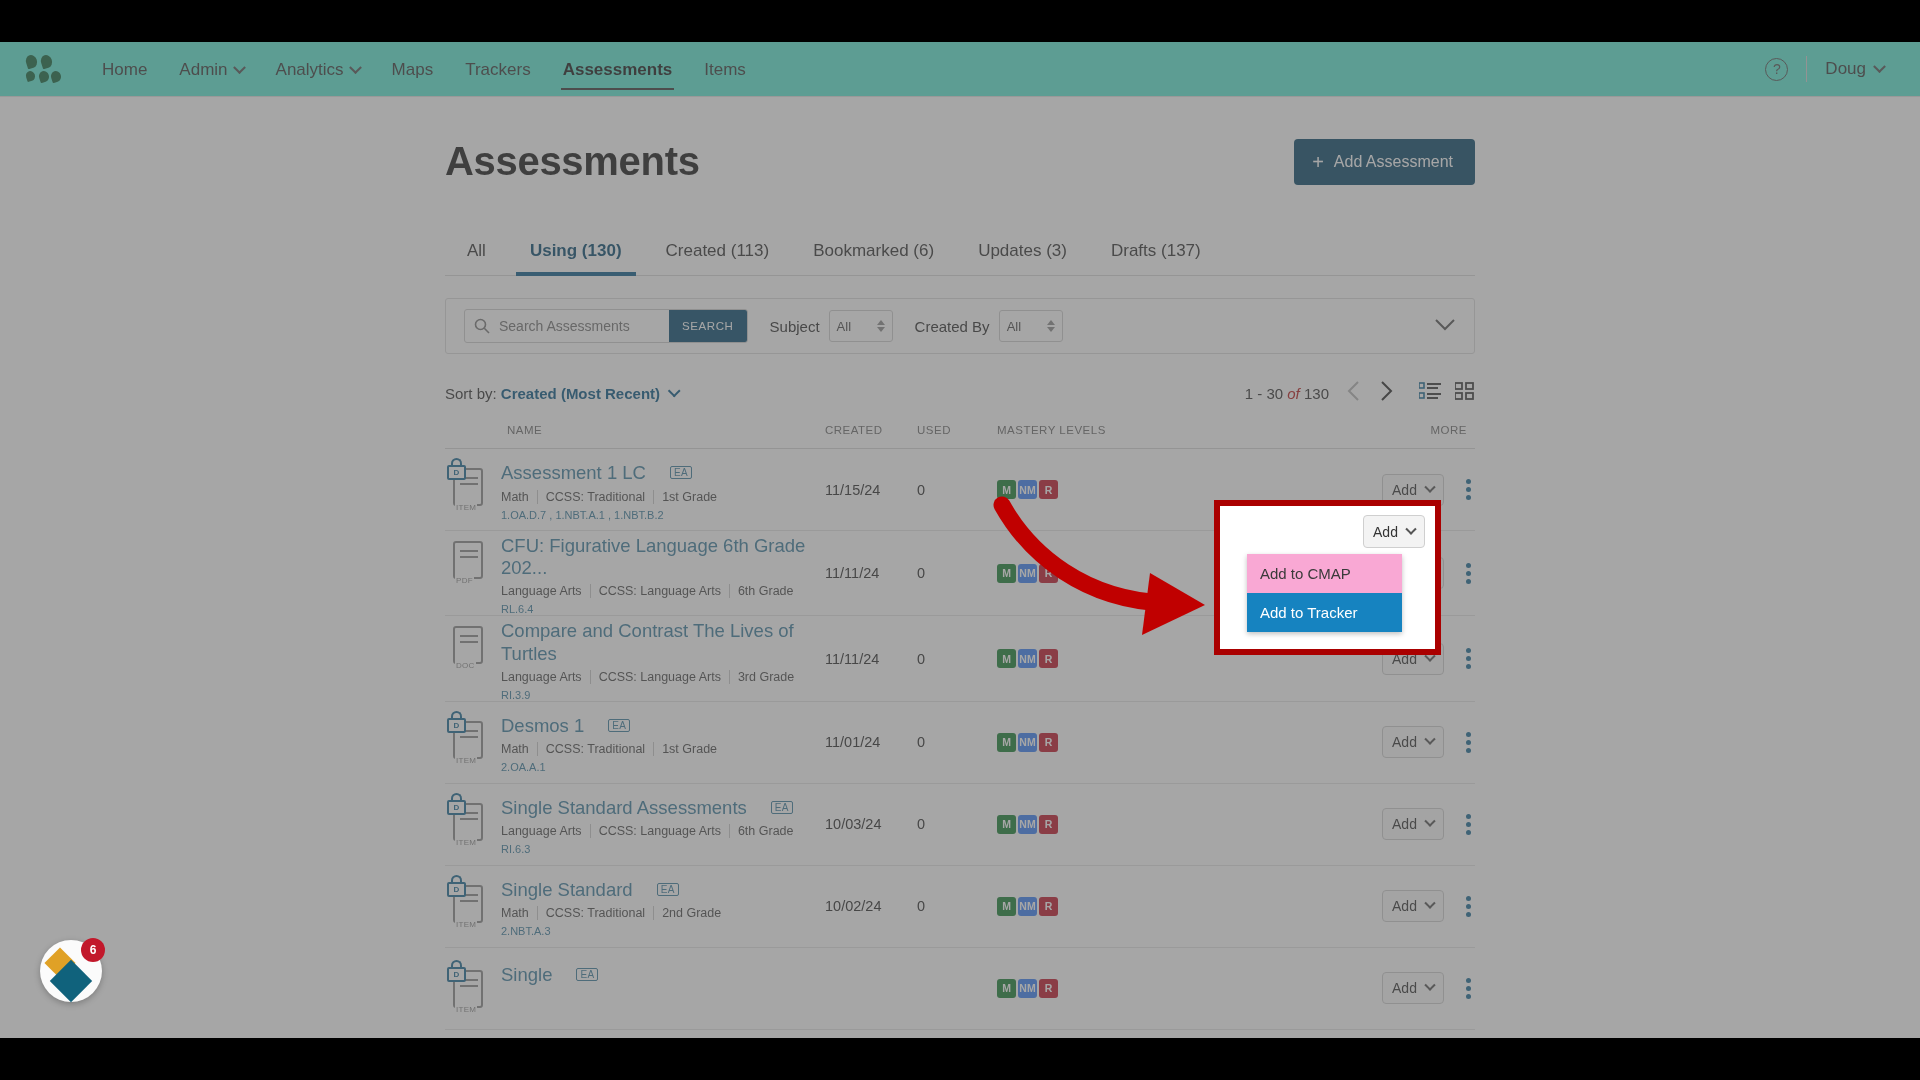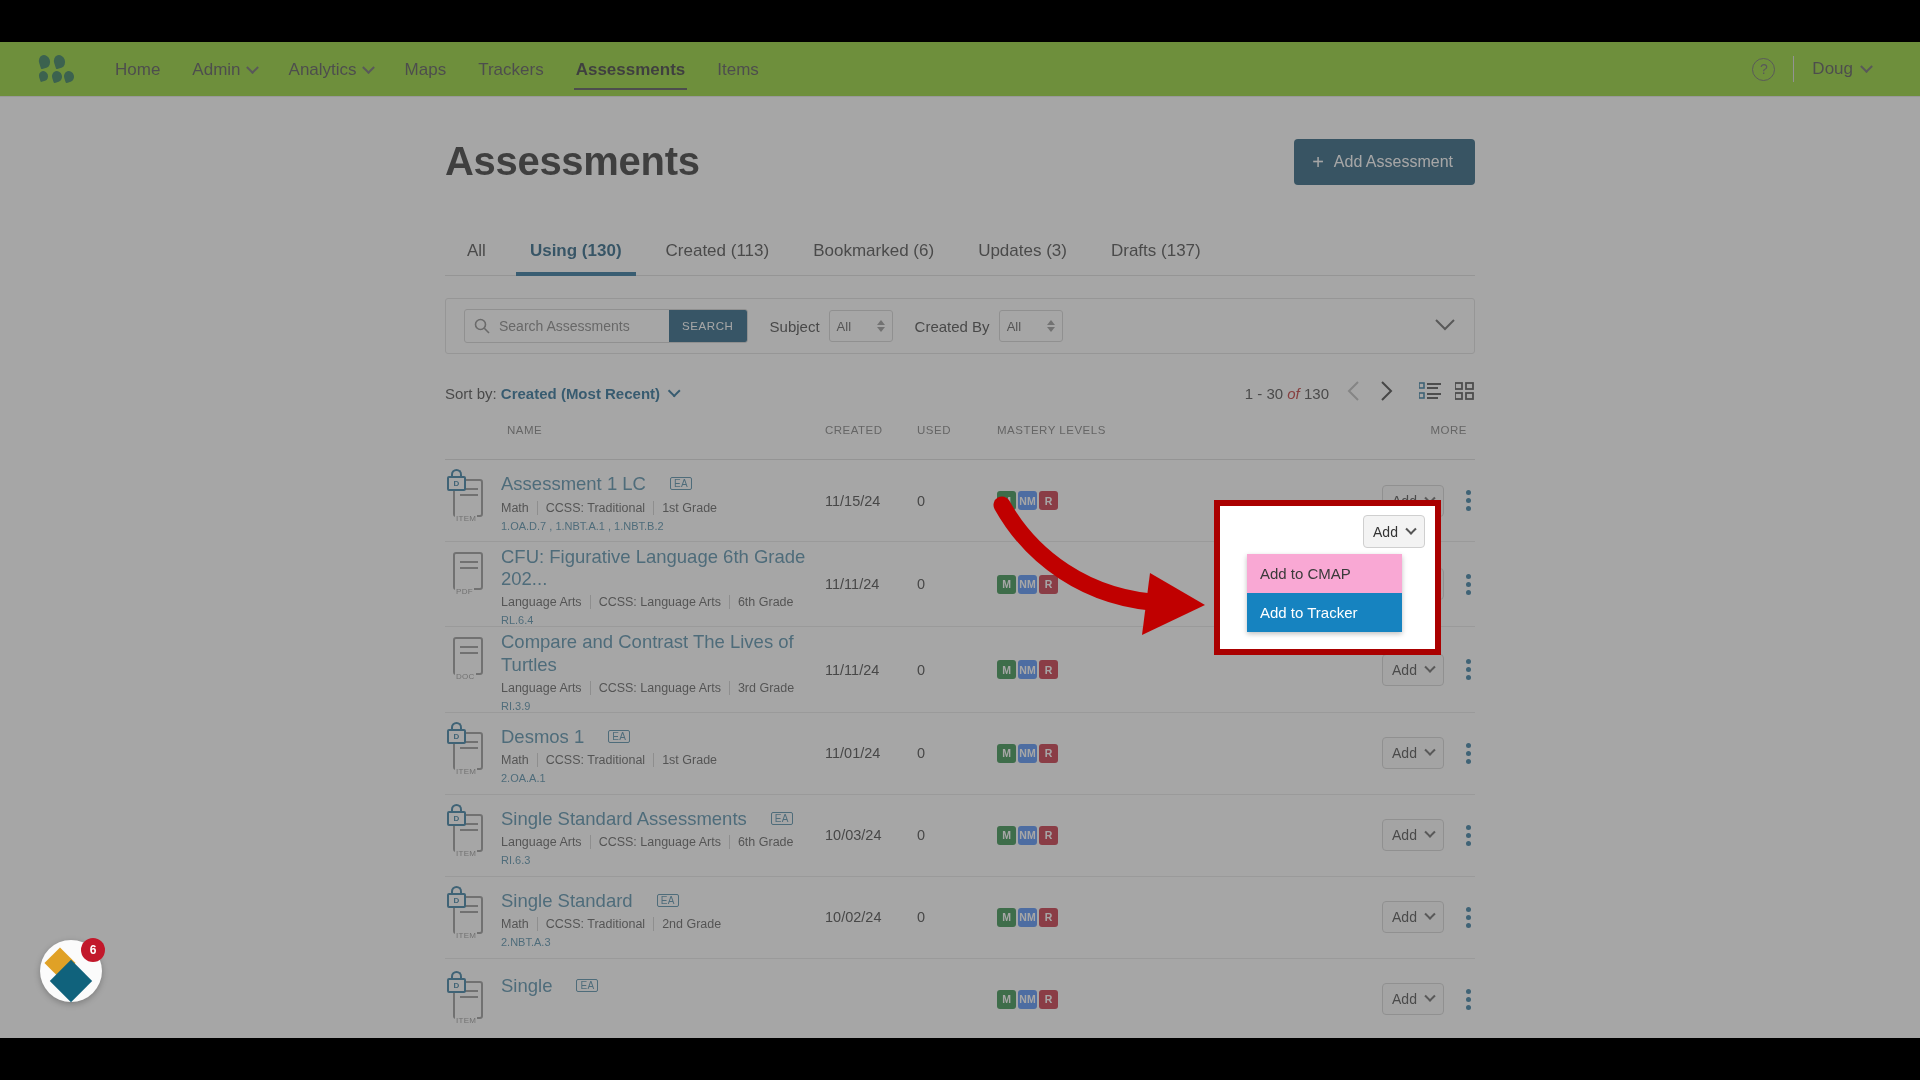--- a/index.html
+++ b/index.html
@@ -23,24 +23,24 @@
     width: 1920px; height: 996px;
     background: rgba(92,92,92,0.55);
     z-index: 50;
     pointer-events: none;
   }
 
   
   .topnav {
     position: relative;
     height: 55px;
-    background: #84cc16;
+    background: #5eead4;
     border-bottom: 1px solid #e2e2e2;
     display: flex; align-items: center;
-    padding: 0 39px;
+    padding: 0 26px;
   }
   .logo { width: 34px; height: 28px; position: relative; margin-right: 26px; }
   .logo i {
     position: absolute; background: #15693f; border-radius: 50% 50% 50% 10%;
   }
   .logo i:nth-child(1){ width:11px;height:13px; left:0;  top:0;  transform:rotate(-18deg);}
   .logo i:nth-child(2){ width:11px;height:13px; left:15px;top:0;  transform:rotate(-18deg);}
   .logo i:nth-child(3){ width:9px; height:10px; left:0;  top:16px;transform:rotate(-18deg);}
   .logo i:nth-child(4){ width:10px;height:11px; left:13px;top:16px;transform:rotate(-18deg);}
   .logo i:nth-child(5){ width:10px;height:11px; left:25px;top:16px;transform:rotate(-18deg);}
@@ -135,21 +135,21 @@
   .pagetext { font-size:15px; color:#333;}
   .pagetext em { font-style:italic; color:#b91c1c;}
   .arrow { font-size:23px; color:#2d2d2d; cursor:pointer; line-height:1;}
   .arrow.dis { color:#b5b5b5; }
   .viewicons { display:flex; gap:14px; margin-left:8px;}
   .vi { cursor:pointer; }
 
   
   .thead {
     display:flex; align-items:flex-end; margin-top:18px;
-    padding-bottom:23px; border-bottom:1px solid #d8d8d8;
+    padding-bottom:12px; border-bottom:1px solid #d8d8d8;
     font-size:11.5px; letter-spacing:.5px; color:#6f6f6f;
   }
   .c-name { width:380px; padding-left:62px;}
   .c-created { width:92px; }
   .c-used { width:80px; }
   .c-mastery { width:300px; }
   .c-more { margin-left:auto; padding-right:8px;}
 
   .row {
     display:flex; align-items:center; min-height:82px;

